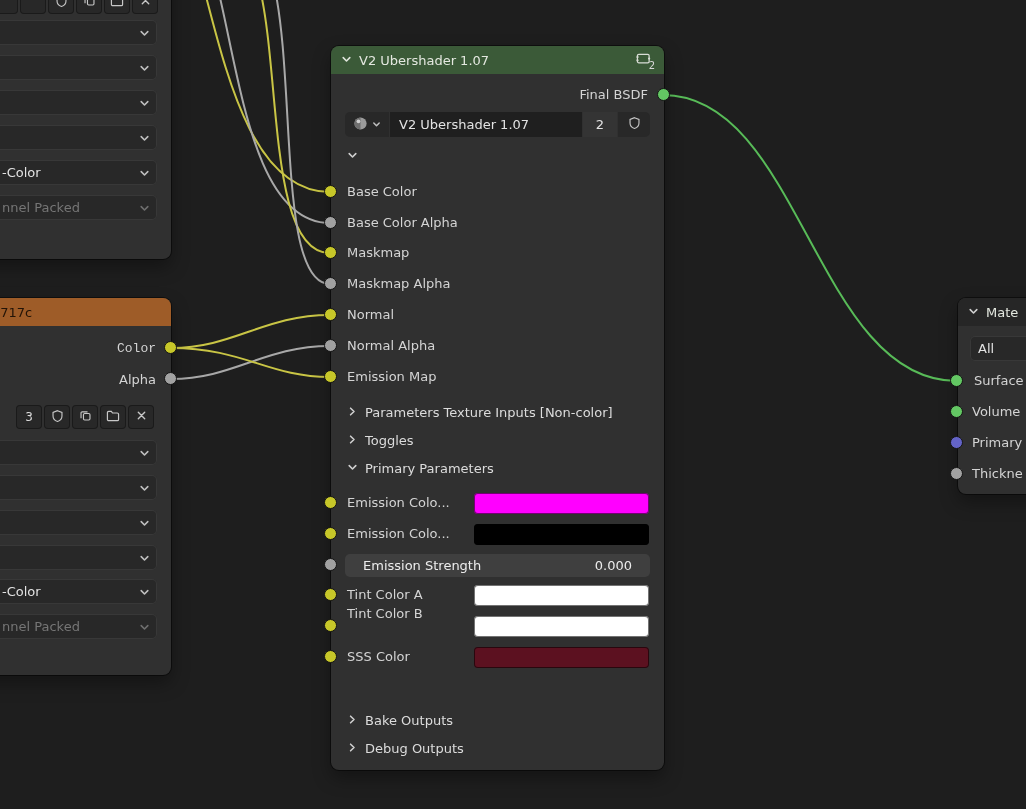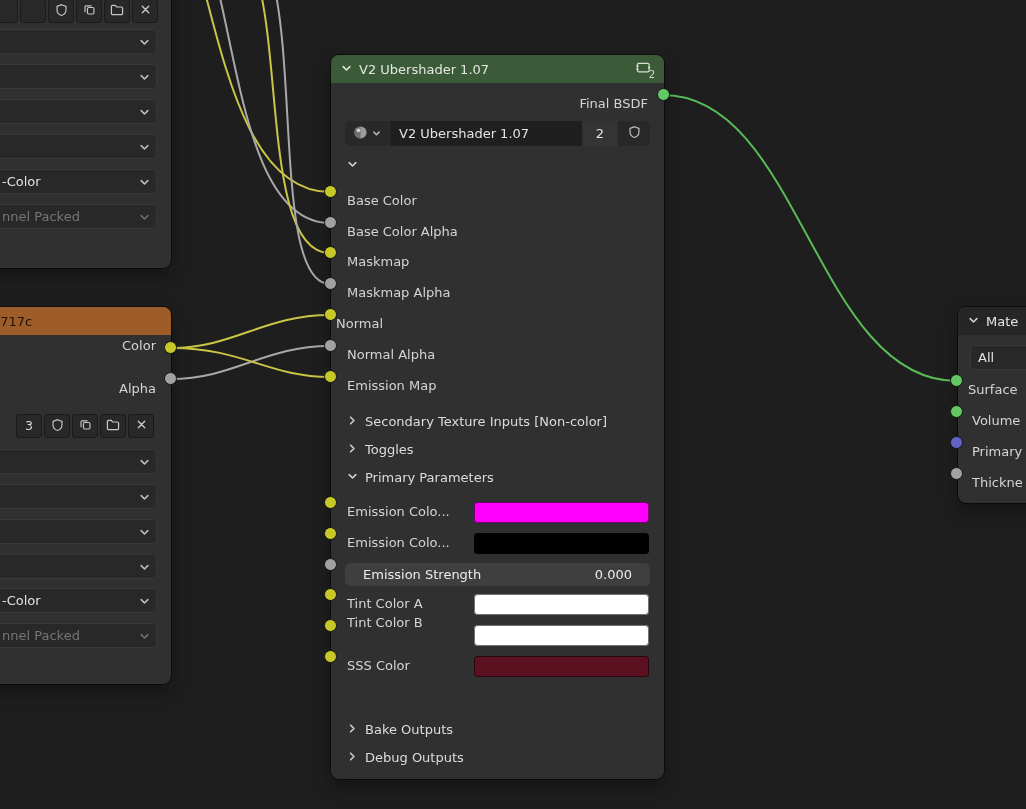--- a/index.html
+++ b/index.html
@@ -1,20 +1,20 @@
 <!DOCTYPE html>
 <html><head>
 <meta charset="utf-8">
 <style>
   html,body{margin:0;padding:0;background:#111;}
   #canvas{position:relative;width:1026px;height:809px;overflow:hidden;
           font-family:"DejaVu Sans",sans-serif;background:#1e1e1e;}
   svg.wires{position:absolute;left:0;top:0;z-index:1;}
   .node{position:absolute;border-radius:8px;background:#303030;z-index:2;
-        box-shadow:0 0 0 1px rgba(0,0,0,.5),0 8px 18px rgba(0,0,0,.35);margin-top:9px;}
+        box-shadow:0 0 0 1px rgba(0,0,0,.5),0 8px 18px rgba(0,0,0,.35);}
   .nhead{position:absolute;left:0;top:0;right:0;height:28px;display:flex;align-items:center;
          gap:7px;padding:0 10px;border-radius:8px 8px 0 0;box-sizing:border-box;
          font-size:13px;color:#e4e8e0;}
   .lbl{position:absolute;font-size:13px;color:#d4d4d4;white-space:nowrap;line-height:18px;}
   .dd{position:absolute;background:#282828;border-radius:5px;display:flex;align-items:center;
       box-sizing:border-box;padding:0 8px;font-size:13px;color:#e2e2e2;height:25px;
       box-shadow:inset 0 0 0 1px rgba(70,70,70,.55);}
   .dd .chev{position:absolute;right:7px;top:7px;}
   .dd.disabled{color:#757575;}
   .dd.cutpad{padding-left:32px;}
@@ -112,21 +112,21 @@
       <span class="chev"><svg width="11" height="11" viewBox="0 0 11 11">
             <polyline points="2.2,3.6 5.5,7 8.8,3.6" fill="none" stroke="#6f6f6f" stroke-width="1.6" stroke-linecap="round" stroke-linejoin="round"></polyline>
           </svg></span>
     </div>
   </div>
 
   <div class="node" style="left:-40px;top:298px;width:211px;height:377px;">
     <div class="nhead" style="color: rgb(35, 20, 7); background: rgb(158, 92, 40);">
       <span style="margin-left:22px;">3717c</span>
     </div>
-    <div class="lbl" style="right:15px;top:30px;">Color</div>
+    <div class="lbl" style="right:15px;top:42px;font-family:Liberation Mono, monospace;">Color</div>
     <div class="lbl" style="right:15px;top:73px;">Alpha</div>
 
     <div class="btn" style="left:56px;top:107px;">
       <span>3</span>
     </div>
     <div class="btn" style="left:84px;top:107px;">
       <span><svg width="13" height="14" viewBox="0 0 16 16">
             <path d="M8 1.5 L13.5 3.5 V8 C13.5 11.5 11 13.8 8 14.8 C5 13.8 2.5 11.5 2.5 8 V3.5 Z" fill="none" stroke="#c8c8c8" stroke-width="1.4"></path>
           </svg></span>
     </div>
@@ -223,29 +223,29 @@
     <div class="sec" style="left:16px;top:98px;">
       <span><svg width="11" height="11" viewBox="0 0 11 11">
             <polyline points="2.2,3.6 5.5,7 8.8,3.6" fill="none" stroke="#cfcfcf" stroke-width="1.6" stroke-linecap="round" stroke-linejoin="round"></polyline>
           </svg></span>
     </div>
 
     <div class="lbl" style="left:16px;top:137px;">Base Color</div>
     <div class="lbl" style="left:16px;top:168px;">Base Color Alpha</div>
     <div class="lbl" style="left:16px;top:198px;">Maskmap</div>
     <div class="lbl" style="left:16px;top:229px;">Maskmap Alpha</div>
-    <div class="lbl" style="left:5px;top:260px;">Normal</div>
+    <div class="lbl" style="left:16px;top:260px;">Normal</div>
     <div class="lbl" style="left:16px;top:291px;">Normal Alpha</div>
     <div class="lbl" style="left:16px;top:322px;">Emission Map</div>
 
     <div class="sec" style="left:16px;top:354px;">
       <span><svg width="11" height="11" viewBox="0 0 11 11">
             <polyline points="3.6,2.2 7,5.5 3.6,8.8" fill="none" stroke="#cfcfcf" stroke-width="1.6" stroke-linecap="round" stroke-linejoin="round"></polyline>
           </svg></span>
-      <span>Secondary Texture Inputs [Non-color]</span>
+      <span>Parameters Texture Inputs [Non-color]</span>
     </div>
     <div class="sec" style="left:16px;top:382px;">
       <span><svg width="11" height="11" viewBox="0 0 11 11">
             <polyline points="3.6,2.2 7,5.5 3.6,8.8" fill="none" stroke="#cfcfcf" stroke-width="1.6" stroke-linecap="round" stroke-linejoin="round"></polyline>
           </svg></span>
       <span>Toggles</span>
     </div>
     <div class="sec" style="left:16px;top:410px;">
       <span><svg width="11" height="11" viewBox="0 0 11 11">
             <polyline points="2.2,3.6 5.5,7 8.8,3.6" fill="none" stroke="#cfcfcf" stroke-width="1.6" stroke-linecap="round" stroke-linejoin="round"></polyline>
@@ -290,21 +290,21 @@
   <div class="node" style="left:958px;top:298px;width:90px;height:196px;">
     <div class="nhead" style="background: rgb(38, 38, 38);">
       <span><svg width="11" height="11" viewBox="0 0 11 11">
             <polyline points="2.2,3.6 5.5,7 8.8,3.6" fill="none" stroke="#cfcfcf" stroke-width="1.6" stroke-linecap="round" stroke-linejoin="round"></polyline>
           </svg></span>
       <span>Mate</span>
     </div>
     <div class="dd" style="left:12px;top:38px;width:70px;">
       <span>All</span>
     </div>
-    <div class="lbl" style="left:10px;top:74px;">Surface</div>
+    <div class="lbl" style="left:16px;top:74px;">Surface</div>
     <div class="lbl" style="left:14px;top:105px;">Volume</div>
     <div class="lbl" style="left:14px;top:136px;">Primary</div>
     <div class="lbl" style="left:14px;top:167px;text-align:right;">Thickne</div>
   </div>
 
   <div class="sock" style="left: 164px; top: 341px; background: rgb(199, 199, 41);"></div>
   <div class="sock" style="left: 164px; top: 372px; background: rgb(161, 161, 161);"></div>
 
   <div class="sock" style="left: 657px; top: 88px; background: rgb(99, 199, 99);"></div>
 

